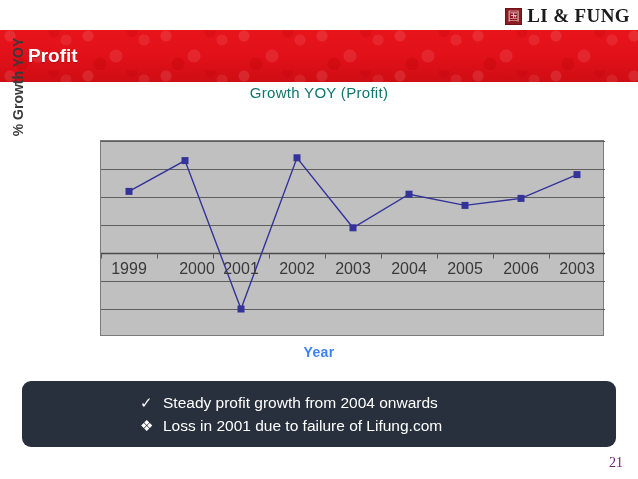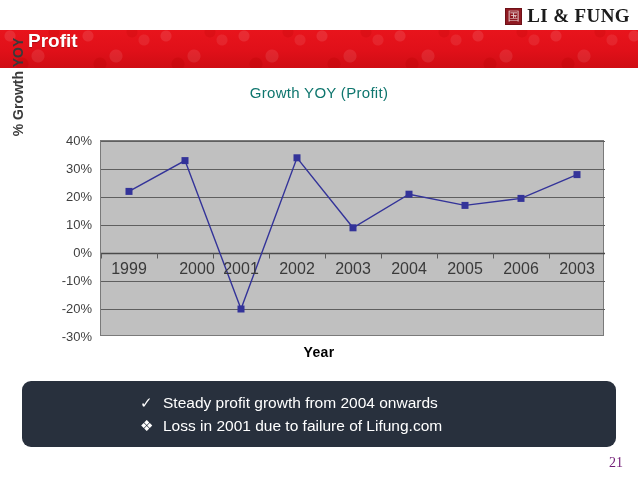--- a/index.html
+++ b/index.html
@@ -25,30 +25,30 @@
     border: 1px solid #6e1118;
   }
   #logo-text {
     font-family: "Liberation Serif", serif;
     font-weight: bold; font-size: 19px; color: #1b1b1b;
     letter-spacing: 0.4px; white-space: nowrap;
   }
 
   
   #title-band {
-    position: absolute; left: 0; top: 30px; width: 638px; height: 38px;
+    position: absolute; left: 0; top: 30px; width: 638px; height: 52px;
     background:
       radial-gradient(circle at 10px 6px, rgba(255,255,255,.10) 0 5px, transparent 6px),
       radial-gradient(circle at 38px 26px, rgba(255,255,255,.09) 0 6px, transparent 7px),
       radial-gradient(circle at 66px 10px, rgba(255,255,255,.08) 0 5px, transparent 6px),
       radial-gradient(circle at 22px 34px, rgba(180,0,0,.25) 0 6px, transparent 7px),
       radial-gradient(circle at 54px 2px, rgba(180,0,0,.20) 0 5px, transparent 6px),
       linear-gradient(180deg, #e8141c 0%, #e01019 55%, #cf0d14 100%);
     background-size: 78px 40px, 78px 40px, 78px 40px, 78px 40px, 78px 40px, 100% 100%;
-    display: flex; align-items: flex-start;
+    display: flex; align-items: center;
   }
   #slide-title {
     margin-left: 28px;
     color: #ffffff; font-size: 19px; font-weight: bold;
     text-shadow: 0 1px 1px rgba(0,0,0,.25);
   }
 
   
   #chart-title {
     position: absolute; left: 0; top: 84px; width: 638px;
@@ -74,21 +74,21 @@
     background: #c0c0c0;
     border: 1px solid #7a7a7a;
   }
   #plot svg { position: absolute; left: 0; top: 0; }
   .xlab {
     position: absolute; transform: translateX(-50%);
     font-size: 16px; color: #3a3a3a; white-space: nowrap;
   }
   #xlabel {
     position: absolute; left: 0; top: 344px; width: 638px;
-    text-align: center; font-size: 14px; font-weight: bold; color: #000000;
+    text-align: center; font-size: 14px; font-weight: bold; color: #3b82f6;
     letter-spacing: .3px;
   }
 
   
   #callout {
     position: absolute; left: 22px; top: 381px; width: 594px; height: 66px;
     background: #28303d; border-radius: 9px;
     padding: 10px 0 0 0;
   }
   .bullet-row {
@@ -115,30 +115,20 @@
   </div>
 
   <div id="title-band">
     <div id="slide-title">Profit</div>
   </div>
 
   <div id="chart-title">Growth YOY (Profit)</div>
 
   <div id="ylabel">% Growth YOY</div>
 
-  <div id="ytick-col">
-      <div class="ytick" style="top: 8px;">40%</div>
-      <div class="ytick" style="top: 36px;">30%</div>
-      <div class="ytick" style="top: 64px;">20%</div>
-      <div class="ytick" style="top: 92px;">10%</div>
-      <div class="ytick" style="top: 120px;">0%</div>
-      <div class="ytick" style="top: 148px;">-10%</div>
-      <div class="ytick" style="top: 176px;">-20%</div>
-      <div class="ytick" style="top: 204px;">-30%</div>
-    </div>
 
   <div id="plot">
     <svg id="plot-svg" width="504" height="196">
         <line x1="0" x2="504" y1="0.5" y2="0.5" stroke="#5f5f5f" stroke-width="1"></line>
         <line x1="0" x2="504" y1="28.5" y2="28.5" stroke="#5f5f5f" stroke-width="1"></line>
         <line x1="0" x2="504" y1="56.5" y2="56.5" stroke="#5f5f5f" stroke-width="1"></line>
         <line x1="0" x2="504" y1="84.5" y2="84.5" stroke="#5f5f5f" stroke-width="1"></line>
         <line x1="0" x2="504" y1="112.5" y2="112.5" stroke="#4a4a4a" stroke-width="1.6"></line>
         <line x1="0" x2="504" y1="140.5" y2="140.5" stroke="#5f5f5f" stroke-width="1"></line>
         <line x1="0" x2="504" y1="168.5" y2="168.5" stroke="#5f5f5f" stroke-width="1"></line>

